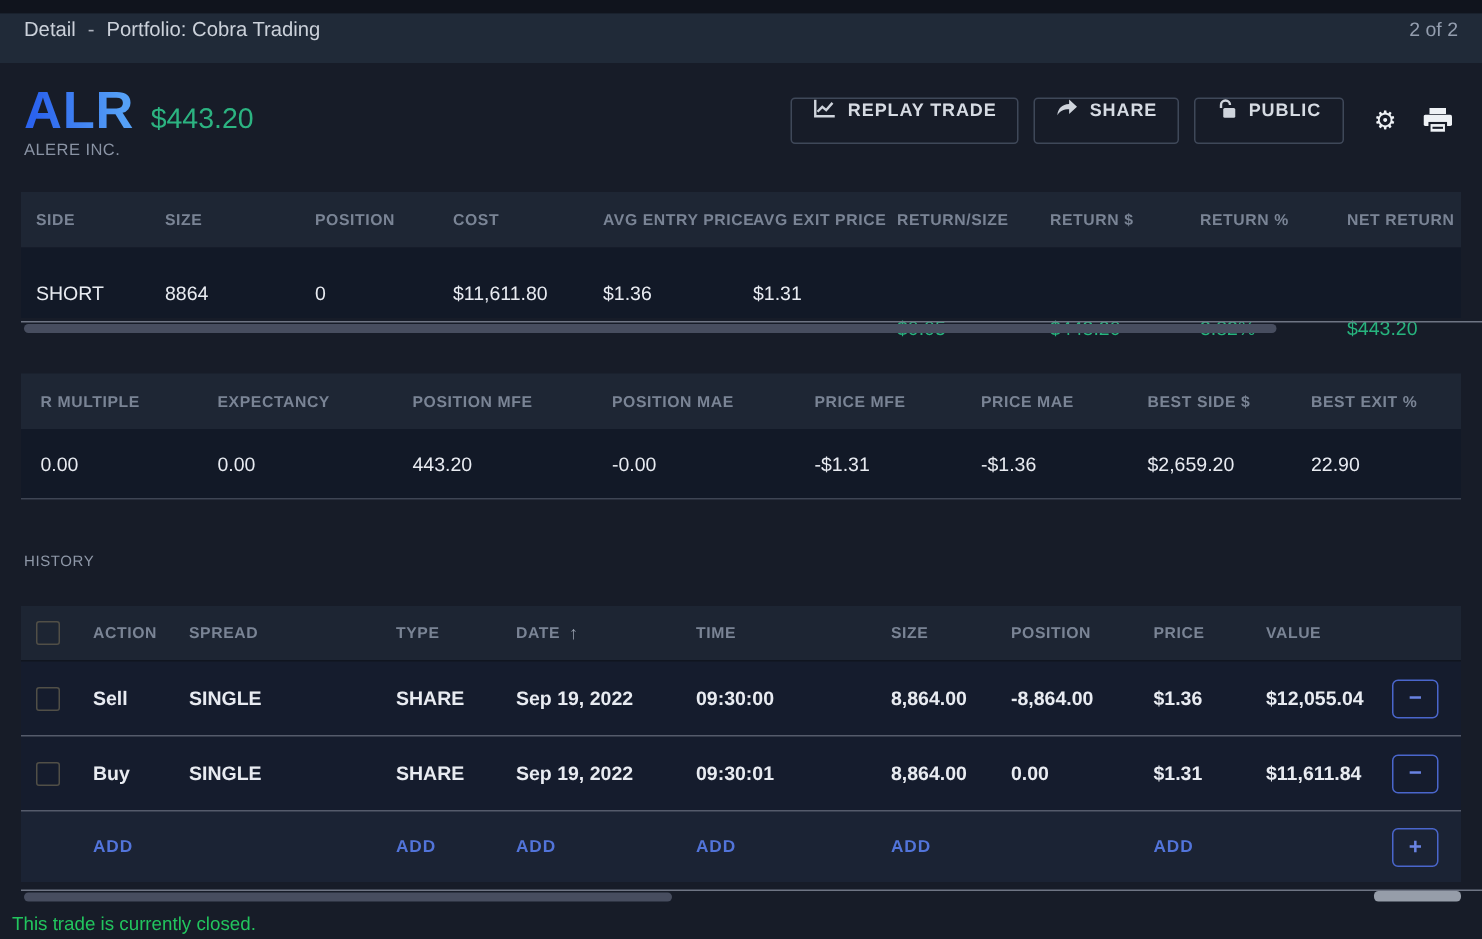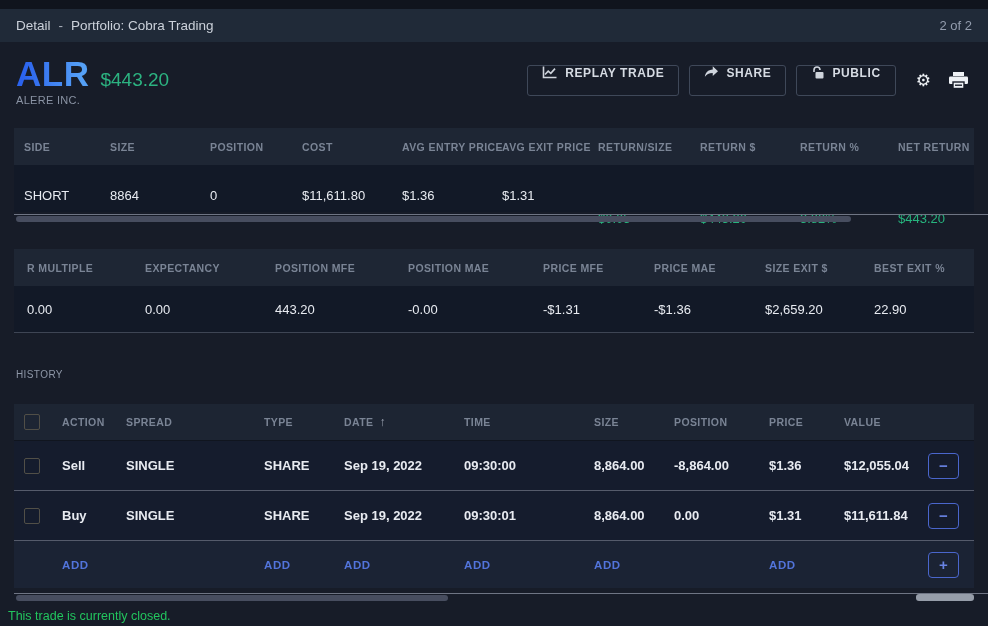--- a/index.html
+++ b/index.html
@@ -5,21 +5,21 @@
   * { margin:0; padding:0; box-sizing:border-box; }
   html,body { width:988px; height:626px; overflow:hidden; }
   body {
     background:#171c28;
     font-family:"Liberation Sans","DejaVu Sans",sans-serif;
     color:#e8ebf1;
   }
   
   .top-strip { height:9px; background:#10141d; }
   .navbar {
-    height:33px; background:#202a38; display:flex; align-items:center;
+    height:33px; background:#202a38; display:flex; 
     padding:3px 16px; font-size:13.5px; color:#cbd1da;
   }
   .navbar .crumb { cursor:default; }
   .navbar .sep { margin:0 8px; color:#aeb4bf; }
   .navbar .pager { margin-left:auto; color:#939dae; font-size:13px; }
   
   .page-header { display:flex; align-items:flex-start; padding:14px 16px 0 16px; height:73px; }
   .title-block { display:flex; flex-direction:column; }
   .title-line { display:flex; align-items:flex-end; gap:11px; }
   .symbol {
@@ -186,21 +186,21 @@
 </div>
 
 <div class="tbl stats-wrap">
   <div class="thead grid-stats">
     <span class="th">R MULTIPLE</span>
     <span class="th">EXPECTANCY</span>
     <span class="th">POSITION MFE</span>
     <span class="th">POSITION MAE</span>
     <span class="th">PRICE MFE</span>
     <span class="th">PRICE MAE</span>
-    <span class="th">SIZE EXIT $</span>
+    <span class="th">BEST SIDE $</span>
     <span class="th">BEST EXIT %</span>
   </div>
   <div class="trow grid-stats">
     <span class="td">0.00</span>
     <span class="td">0.00</span>
     <span class="td">443.20</span>
     <span class="td">-0.00</span>
     <span class="td">-$1.31</span>
     <span class="td">-$1.36</span>
     <span class="td">$2,659.20</span>

